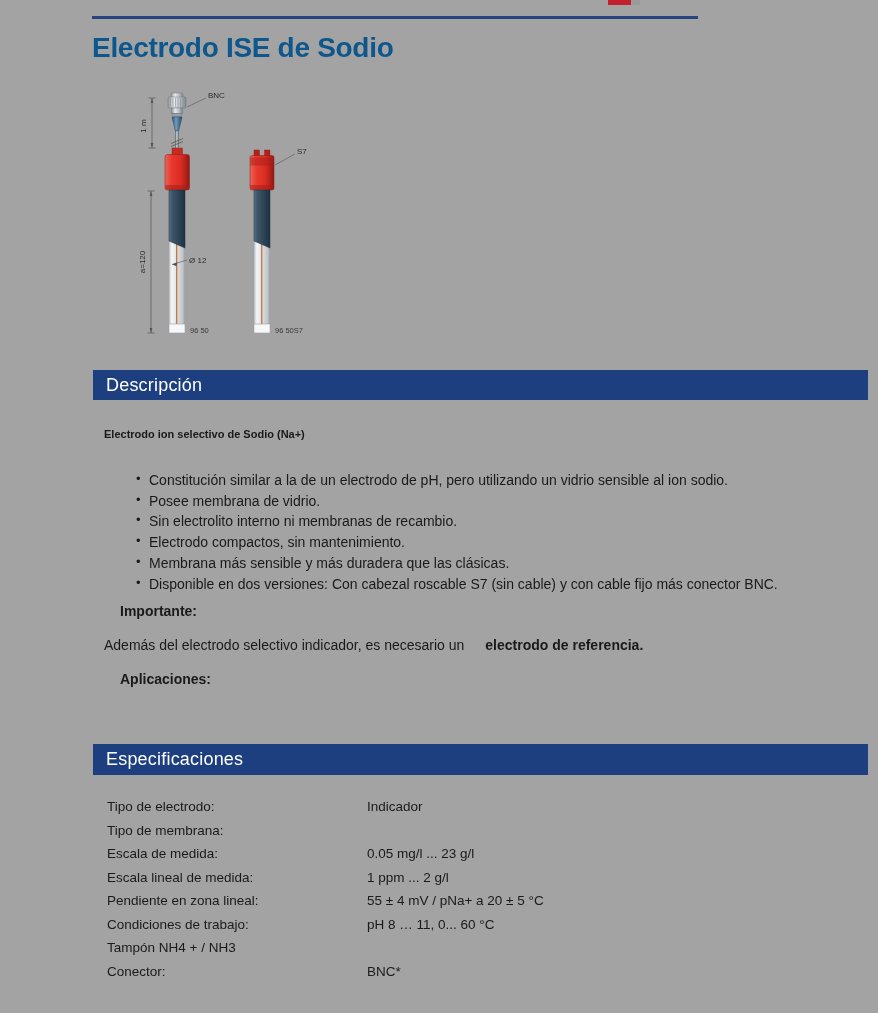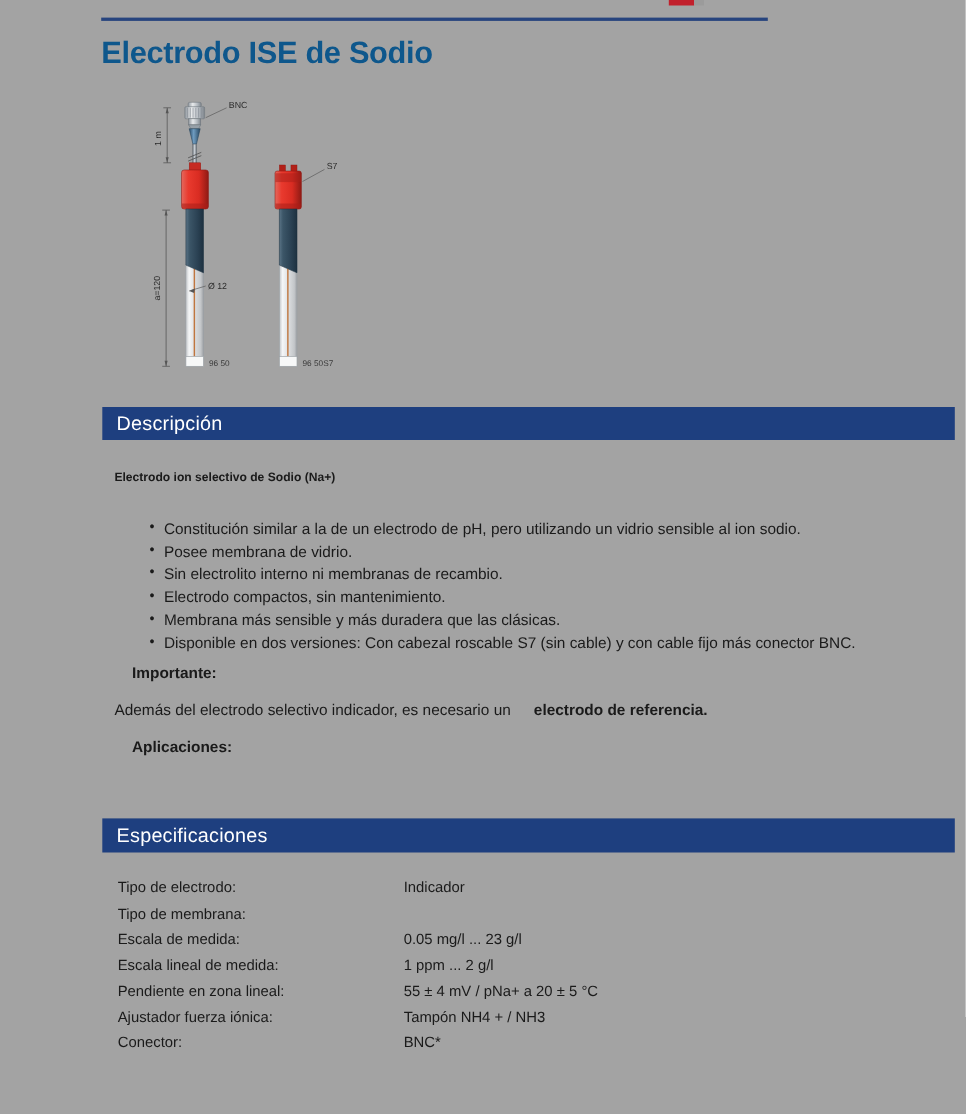--- a/index.html
+++ b/index.html
@@ -218,21 +218,24 @@
     </div>
     <div class="spec-row">
       <div class="spec-label">Escala lineal de medida:</div>
       <div class="spec-value">1 ppm ... 2 g/l</div>
     </div>
     <div class="spec-row">
       <div class="spec-label">Pendiente en zona lineal:</div>
       <div class="spec-value">55 ± 4 mV / pNa+ a 20 ± 5 °C</div>
     </div>
     <div class="spec-row">
-      <div class="spec-label">Ajustador fuerza iónica:</div>
+      <div class="spec-label">Condiciones de trabajo:</div>
+      <div class="spec-value">pH 8 … 11, 0... 60 °C</div>
+    </div>
+    <div class="spec-row">
       <div class="spec-value">Tampón NH4 + / NH3</div>
     </div>
     <div class="spec-row">
       <div class="spec-label">Conector:</div>
       <div class="spec-value">BNC*</div>
     </div>
   </div>
 
 </div>
 

